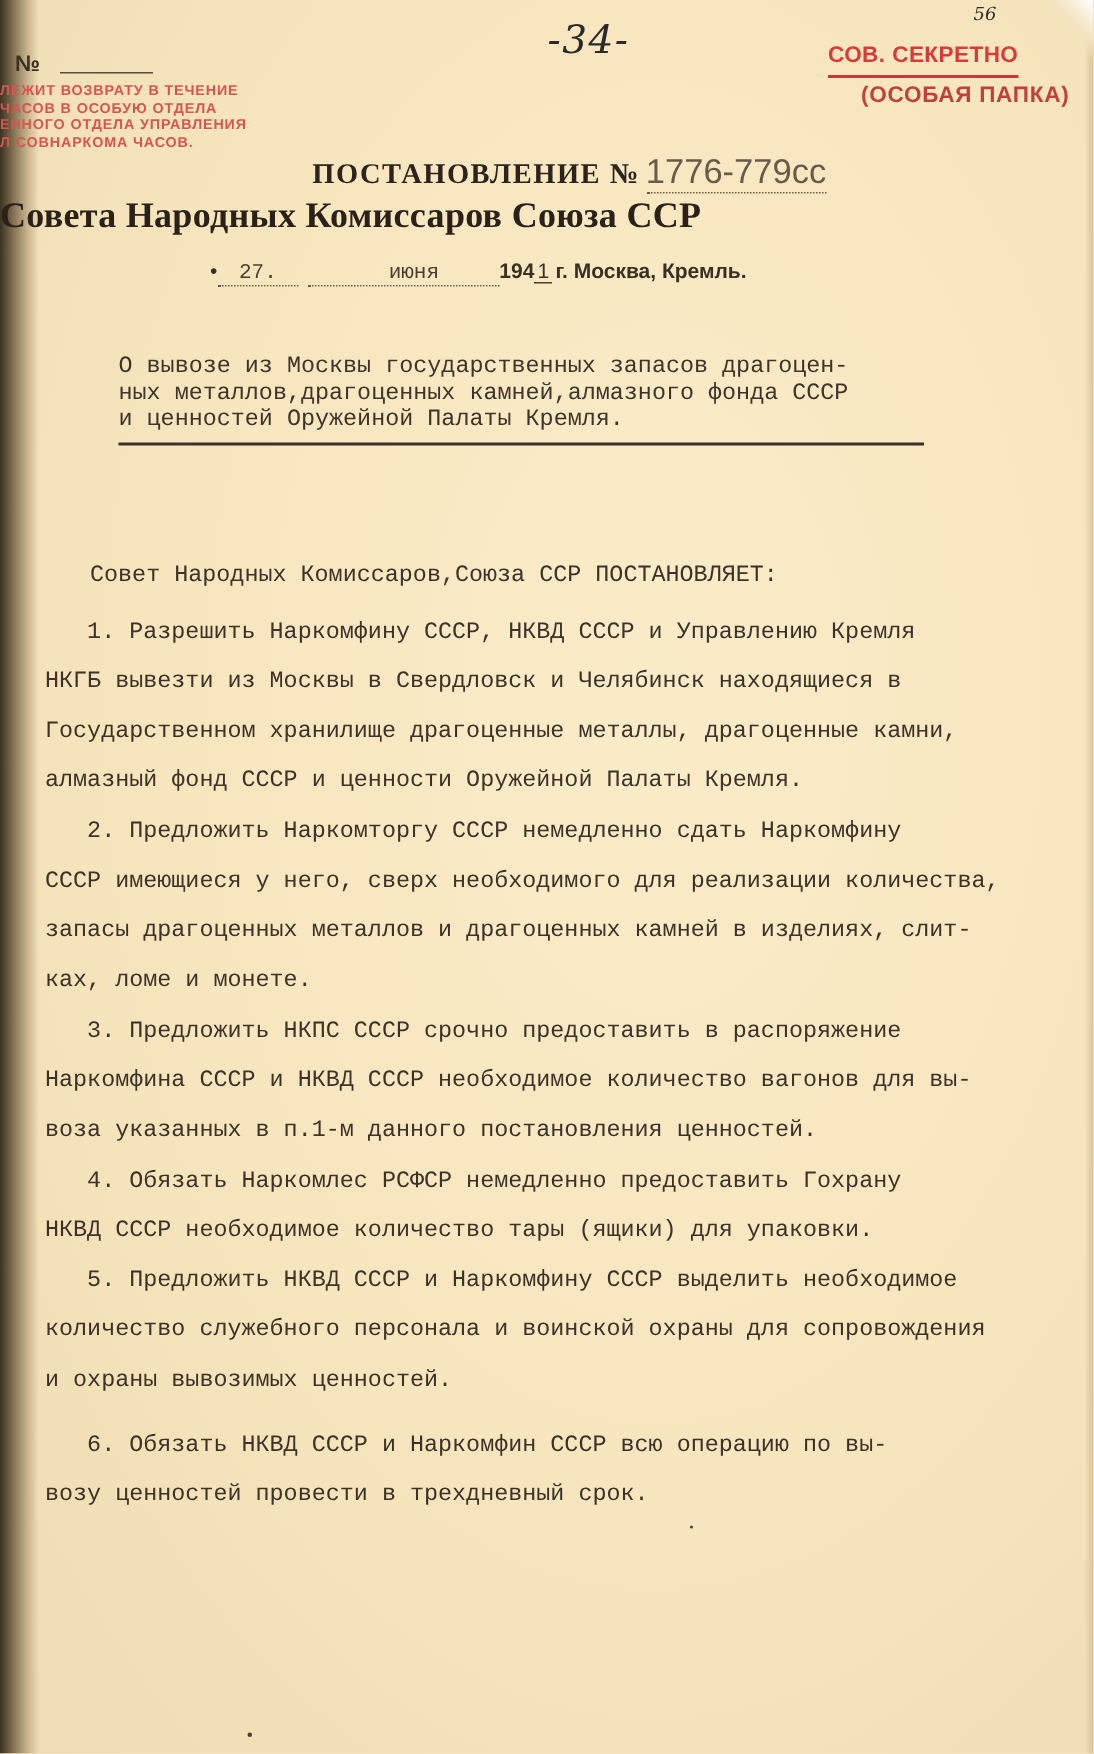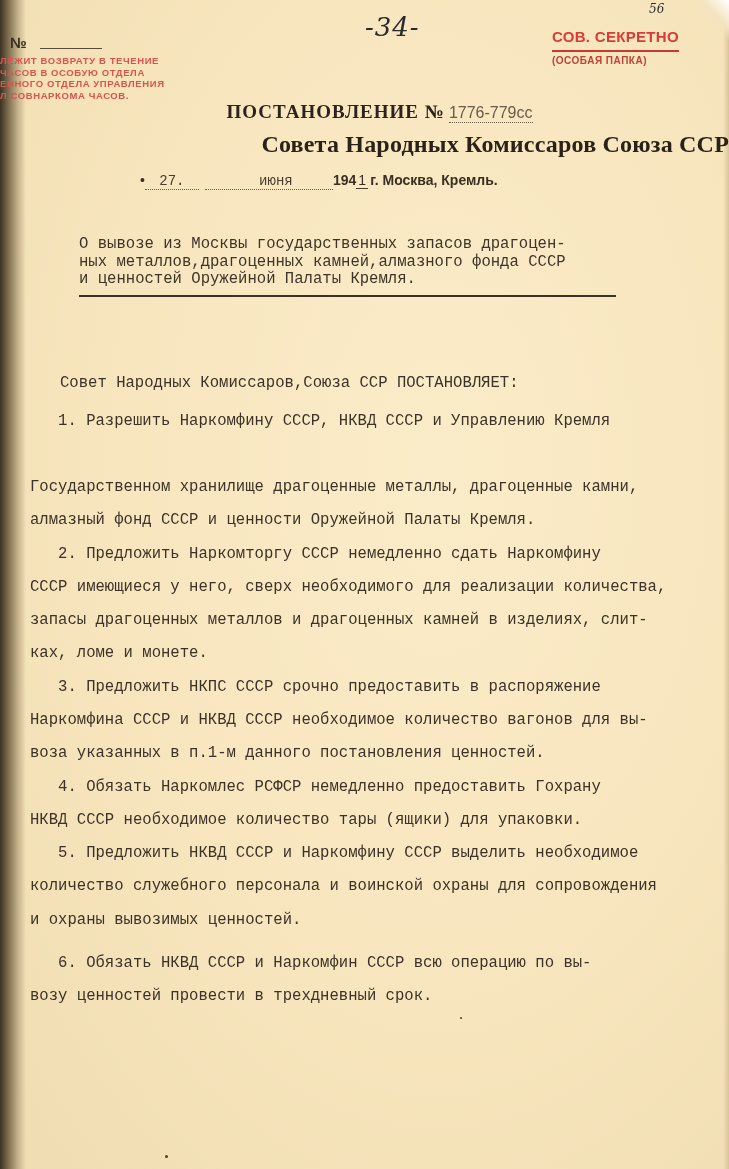--- a/index.html
+++ b/index.html
@@ -45,37 +45,37 @@
   .sheet-num {
     position:absolute; left:649px; top:2px;
     font-family:"DejaVu Serif", serif; font-size:12px; font-style:italic; color:#2a2a2a;
   }
   .secret-stamp {
     position:absolute; left:552px; top:28px;
     font-family:"Liberation Sans", sans-serif; font-size:15px; font-weight:bold; color:#d83b38;
     border-bottom:2px solid #c33a36; padding-bottom:5px; letter-spacing:0.3px;
   }
   .special-folder {
-    position:absolute; left:552px; top:55px;
-    font-family:"Liberation Sans", sans-serif; font-size:10px; font-weight:bold; color:#c0413c;
+    position:absolute; left:574px; top:55px;
+    font-family:"Liberation Sans", sans-serif; font-size:15px; font-weight:bold; color:#c0413c;
     letter-spacing:0.5px;
   }
   .decree-title {
     position:absolute; left:0; width:729px; top:101px; text-align:center;
     font-family:"Liberation Serif", serif; font-size:19px; font-weight:bold; color:#2c241c;
     letter-spacing:1px;
   }
   .decree-title .pre { display:inline-block; margin-left:30px; }
   .decree-num {
     display:inline-block; border-bottom:1px dotted #6b5b45;
-    font-family:"Liberation Sans", sans-serif; font-weight:normal; font-size:16px; color:#6a5a4a;
+    font-family:"Liberation Sans", sans-serif; font-weight:normal; font-size:23px; color:#6a5a4a;
     margin-left:4px; letter-spacing:0;
   }
   .council-title {
-    position:absolute; left:0; width:729px; top:131px; text-align:right;
+    position:absolute; left:0; width:729px; top:131px; text-align:left;
     font-family:"Liberation Serif", serif; font-size:24px; font-weight:bold; color:#2a2219;
     letter-spacing:0.2px;
   }
   .date-line {
     position:absolute; left:140px; top:172px;
     font-family:"Liberation Sans", sans-serif; color:#3a2f23; font-size:14px;
     white-space:nowrap;
   }
   .date-line .field {
     display:inline-block; border-bottom:1px dotted #6b5b45; text-align:center;
@@ -134,20 +134,21 @@
   <div class="date-line">
     <span>•</span><span class="field day">27.</span><span class="field month">июня</span><span class="year">194</span><span class="year-digit">1</span><span class="place">г. Москва, Кремль.</span>
   </div>
 
   <div class="subject"><div>О вывозе из Москвы государственных запасов драгоцен-</div><div>ных металлов,драгоценных камней,алмазного фонда СССР</div><div>и ценностей Оружейной Палаты Кремля.</div></div>
   <div class="subject-rule"></div>
 
   <div class="body">
     <div class="line" style="top:0px;left:30px;">Совет Народных Комиссаров,Союза ССР ПОСТАНОВЛЯЕТ:</div>
     <div class="line" style="top:38px">   1. Разрешить Наркомфину СССР, НКВД СССР и Управлению Кремля</div>
+    <div class="line" style="top:71px">НКГБ вывезти из Москвы в Свердловск и Челябинск находящиеся в</div>
     <div class="line" style="top:104px">Государственном хранилище драгоценные металлы, драгоценные камни,</div>
     <div class="line" style="top:137px">алмазный фонд СССР и ценности Оружейной Палаты Кремля.</div>
     <div class="line" style="top:171px">   2. Предложить Наркомторгу СССР немедленно сдать Наркомфину</div>
     <div class="line" style="top:204px">СССР имеющиеся у него, сверх необходимого для реализации количества,</div>
     <div class="line" style="top:237px">запасы драгоценных металлов и драгоценных камней в изделиях, слит-</div>
     <div class="line" style="top:270px">ках, ломе и монете.</div>
     <div class="line" style="top:304px">   3. Предложить НКПС СССР срочно предоставить в распоряжение</div>
     <div class="line" style="top:337px">Наркомфина СССР и НКВД СССР необходимое количество вагонов для вы-</div>
     <div class="line" style="top:370px">воза указанных в п.1-м данного постановления ценностей.</div>
     <div class="line" style="top:404px">   4. Обязать Наркомлес РСФСР немедленно предоставить Гохрану</div>

